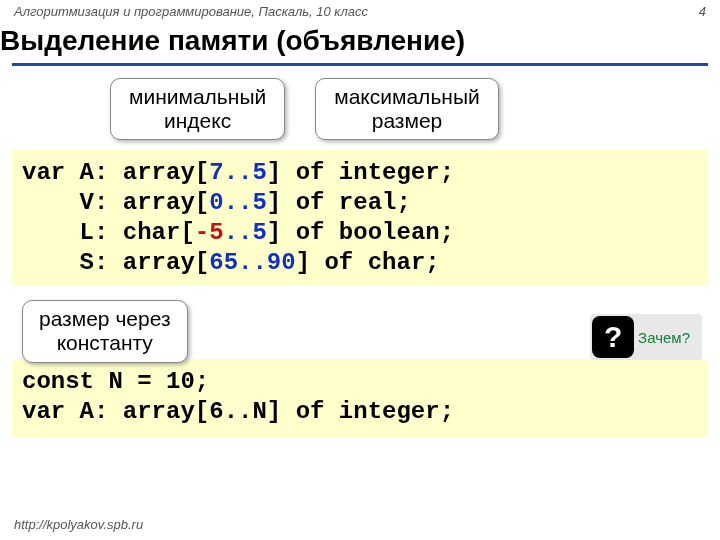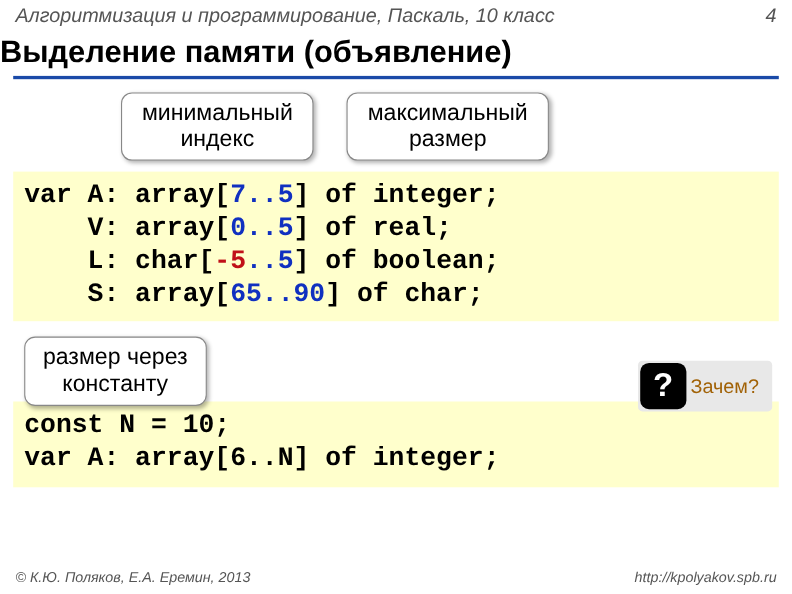--- a/index.html
+++ b/index.html
@@ -9,21 +9,21 @@
     background: #ffffff;
     font-family: Arial, sans-serif;
     position: relative;
     overflow: hidden;
   }
   .header {
     display: flex;
     justify-content: space-between;
     align-items: center;
     padding: 4px 14px 2px 14px;
-    font-size: 18px;
+    font-size: 13px;
     font-style: italic;
     color: #555;
   }
   .title {
     font-size: 28px;
     font-weight: bold;
     padding: 4px 16px 6px 0;
     color: #000;
   }
   .title-underline {
@@ -58,21 +58,21 @@
     white-space: pre;
   }
   .code-block .num { color: #1030c0; }
   .code-block .neg { color: #c01018; }
   .label-box.small {
     font-size: 21px;
     padding: 6px 16px;
   }
   .const-row {
     display: flex;
-    align-items: center;
+    align-items: flex-start;
     margin: 14px 12px 4px 12px;
     gap: 18px;
   }
   .q-group {
     display: flex;
     align-items: center;
     gap: 8px;
     margin-left: auto;
     margin-right: 6px;
     position: relative;
@@ -84,22 +84,22 @@
     background: #000;
     color: #fff;
     border-radius: 8px;
     font-size: 30px;
     font-weight: bold;
     display: flex;
     align-items: center;
     justify-content: center;
   }
   .q-text {
-    font-size: 18px;
-    color: #a16207;
+    font-size: 15px;
+    color: #15803d;
     background: #e8e8e8;
     padding: 6px 12px 6px 4px;
     border-radius: 4px;
   }
   .code-block2 {
     background: #ffffcc;
     margin: -8px 12px 0 12px;
     padding: 8px 10px 10px 10px;
     font-family: "Courier New", monospace;
     font-size: 24px;
@@ -158,15 +158,14 @@
       <div class="q-badge">?</div>
       <span class="q-text" style="background:transparent;padding:0 4px;">Зачем?</span>
     </div>
   </div>
 </div>
 
 <div class="code-block2"><span>const N = 10;</span>
 <span>var A: array[</span><span class="num">6..N</span><span>] of integer;</span></div>
 
 <div class="footer">
-  <span>© К.Ю. Поляков, Е.А. Еремин, 2013</span>
   <span>http://kpolyakov.spb.ru</span>
 </div>
 
 </body></html>

